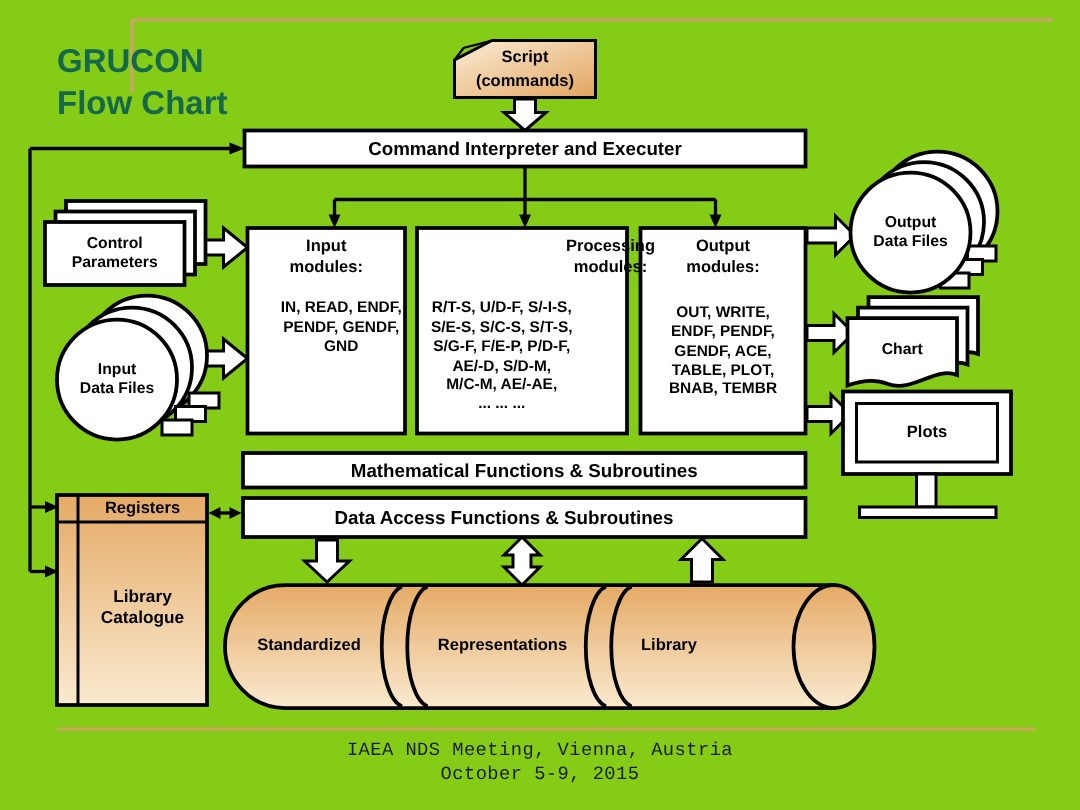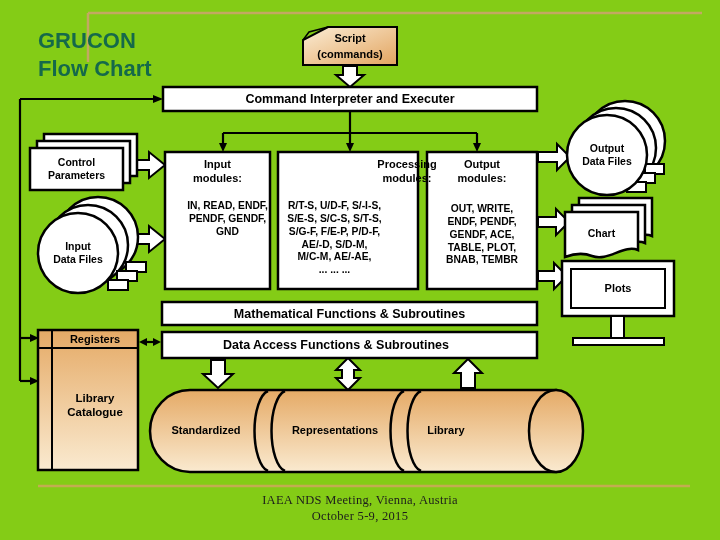--- a/index.html
+++ b/index.html
@@ -24,21 +24,21 @@
   .tables-lbl{left:565px;top:227px;width:73px;font-size:10.5px;}
   .plots-lbl{left:571px;top:282px;width:94px;font-size:11px;}
   .math-lbl{left:162px;top:307px;width:375px;font-size:12.5px;}
   .dacc-lbl{left:162px;top:338px;width:348px;font-size:12.5px;}
   .reg-lbl{left:52px;top:333px;width:86px;font-size:11px;}
   .libcat-lbl{left:52px;top:391px;width:86px;font-size:11.5px;}
   .cyl-0{left:156px;top:424px;width:100px;font-size:11px;}
   .cyl-1{left:279px;top:424px;width:112px;font-size:11px;}
   .cyl-2{left:416px;top:424px;width:60px;font-size:11px;}
   .footer{left:0;top:492px;width:720px;text-align:center;position:absolute;
-          font-family:Liberation Serif, serif;font-size:12.5px;color:#1c1c1c;
+          font-family:Liberation Mono, monospace;font-size:12.5px;color:#1c1c1c;
           line-height:1.3;letter-spacing:0.3px;font-weight:normal;white-space:pre-line;}
 </style>
 </head>
 <body>
 
 <div class="slide">
 
   <svg class="layer" width="720" height="540" viewBox="0 0 720 540">
     <defs>
       <linearGradient id="tanDiag" x1="0" y1="0" x2="1" y2="1">

